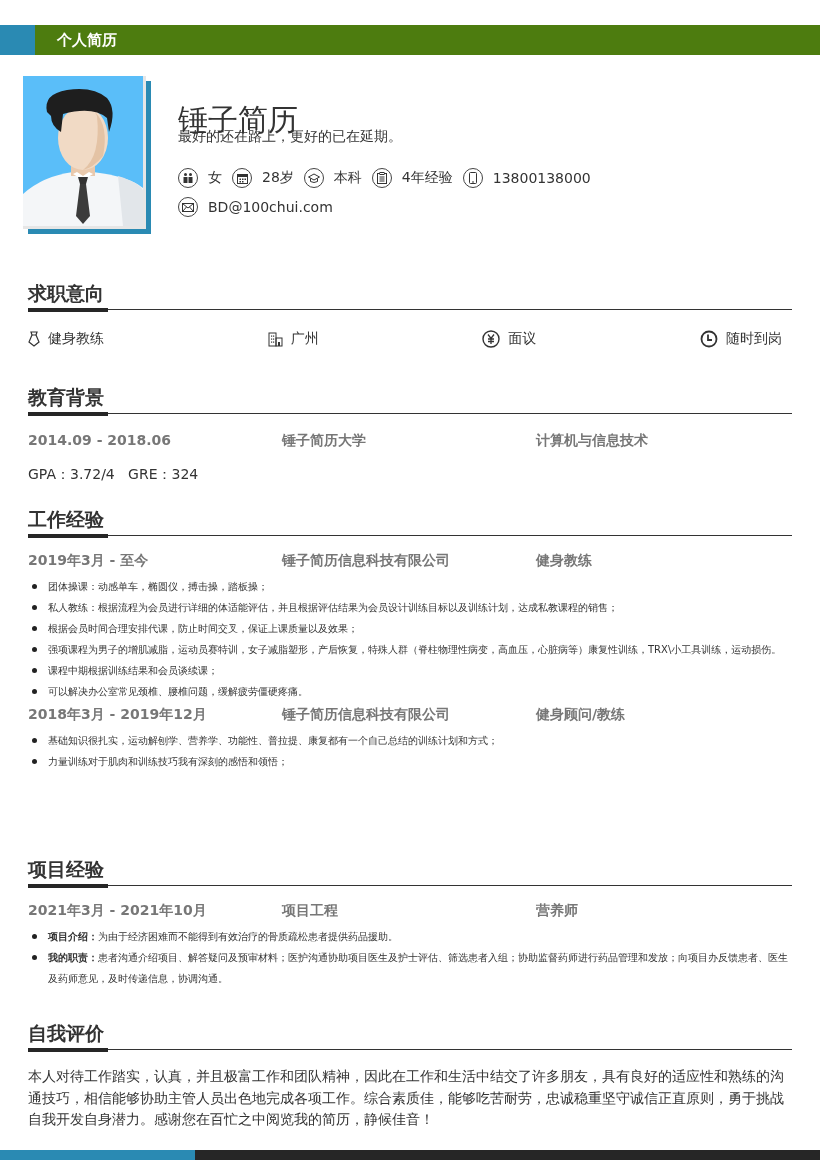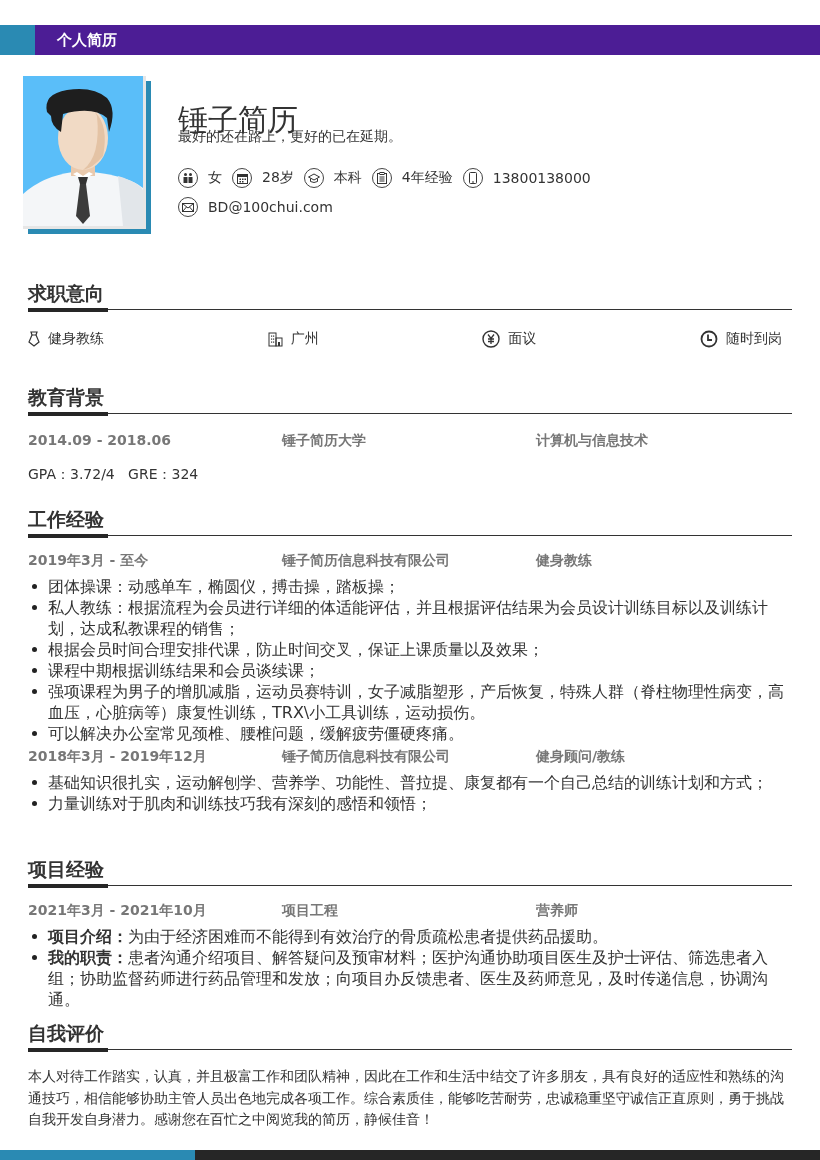--- a/index.html
+++ b/index.html
@@ -1,19 +1,19 @@
 <!DOCTYPE html>
 <html><head>
 <meta charset="utf-8">
 <style>
   * { box-sizing: border-box; margin: 0; padding: 0; }
   html, body { width: 820px; height: 1160px; background: #ffffff; overflow: hidden; }
   body { font-family: "DejaVu Sans", "Liberation Sans", sans-serif; color: #333333; position: relative; }
 
-  .topbar { position: absolute; left: 0; top: 25px; width: 820px; height: 30px; background: #4c1d95; text-decoration: underline; }
+  .topbar { position: absolute; left: 0; top: 25px; width: 820px; height: 30px; background: #4d7c0f; text-decoration: underline; }
   .topbar .accent { position: absolute; left: 0; top: 0; width: 35px; height: 30px; background: #2a8ab3; }
   .topbar .title { position: absolute; left: 57px; top: 0; line-height: 30px; font-size: 15px; font-weight: bold; color: #ffffff; }
 
   .photo-wrap { position: absolute; left: 23px; top: 76px; width: 128px; height: 158px; }
   .photo-shadow { position: absolute; left: 5px; top: 5px; width: 123px; height: 153px; background: #2a8ab3; }
   .photo-gray { position: absolute; left: 0; top: 0; width: 123px; height: 153px; background: #e6e6e6; }
   .photo { position: absolute; left: 0; top: 0; width: 120px; height: 150px; overflow: hidden; background: #5abef9; }
 
   .name { position: absolute; left: 178px; top: 80px; font-size: 30px; color: #333; font-weight: normal; margin-top: 20px; }
   .motto { position: absolute; left: 178px; top: 128px; font-size: 14px; color: #333; }
@@ -31,21 +31,21 @@
   .intent { display: flex; justify-content: space-between; margin-top: 20px; font-size: 14px; padding-right: 10px; }
   .intent .it { display: flex; align-items: center; }
   .intent .ic { margin-right: 8px; color: #333; font-size: 15px; display: inline-flex; align-items: center; }
 
   .row3 { display: flex; font-size: 14px; font-weight: bold; color: #777; margin-top: 18px; }
   .row3 .c1 { width: 254px; }
   .row3 .c2 { width: 254px; }
   .plain { font-size: 14px; color: #333; margin-top: 16px; }
 
   ul.bul { list-style: none; margin-top: 6px; }
-  ul.bul li { position: relative; padding-left: 20px; font-size: 16px; line-height: 21px; color: #333; }
+  ul.bul li { position: relative; padding-left: 20px; font-size: 10px; line-height: 21px; color: #333; }
   ul.bul li::before { content: ""; position: absolute; left: 4px; top: 8px; width: 5px; height: 5px; border-radius: 50%; background: #222; }
   ul.bul li b { font-weight: bold; }
 
   .para { font-size: 14px; line-height: 21.5px; color: #333; margin-top: 16px; }
 
   .footer { position: absolute; left: 0; top: 1150px; width: 820px; height: 10px; background: #262626; }
   .footer .accent { position: absolute; left: 0; top: 0; width: 195px; height: 10px; background: #2a8ab3; }
 </style>
 </head>
 <body>
@@ -219,22 +219,22 @@
   </div>
   <div class="row3" style="margin-top:16px;">
     <div class="c1">2019年3月 - 至今</div>
     <div class="c2">锤子简历信息科技有限公司</div>
     <div class="c3">健身教练</div>
   </div>
   <ul class="bul">
     <li>团体操课：动感单车，椭圆仪，搏击操，踏板操；</li>
     <li>私人教练：根据流程为会员进行详细的体适能评估，并且根据评估结果为会员设计训练目标以及训练计划，达成私教课程的销售；</li>
     <li>根据会员时间合理安排代课，防止时间交叉，保证上课质量以及效果；</li>
+    <li>强项课程为男子的增肌减脂，运动员赛特训，女子减脂塑形，产后恢复，特殊人群（脊柱物理性病变，高血压，心脏病等）康复性训练，TRX\小工具训练，运动损伤。</li>
     <li>课程中期根据训练结果和会员谈续课；</li>
-    <li>强项课程为男子的增肌减脂，运动员赛特训，女子减脂塑形，产后恢复，特殊人群（脊柱物理性病变，高血压，心脏病等）康复性训练，TRX\小工具训练，运动损伤。</li>
     <li>可以解决办公室常见颈椎、腰椎问题，缓解疲劳僵硬疼痛。</li>
   </ul>
   <div class="row3" style="margin-top:4px;">
     <div class="c1">2018年3月 - 2019年12月</div>
     <div class="c2">锤子简历信息科技有限公司</div>
     <div class="c3">健身顾问/教练</div>
   </div>
   <ul class="bul">
     <li>基础知识很扎实，运动解刨学、营养学、功能性、普拉提、康复都有一个自己总结的训练计划和方式；</li>
     <li>力量训练对于肌肉和训练技巧我有深刻的感悟和领悟；</li>

